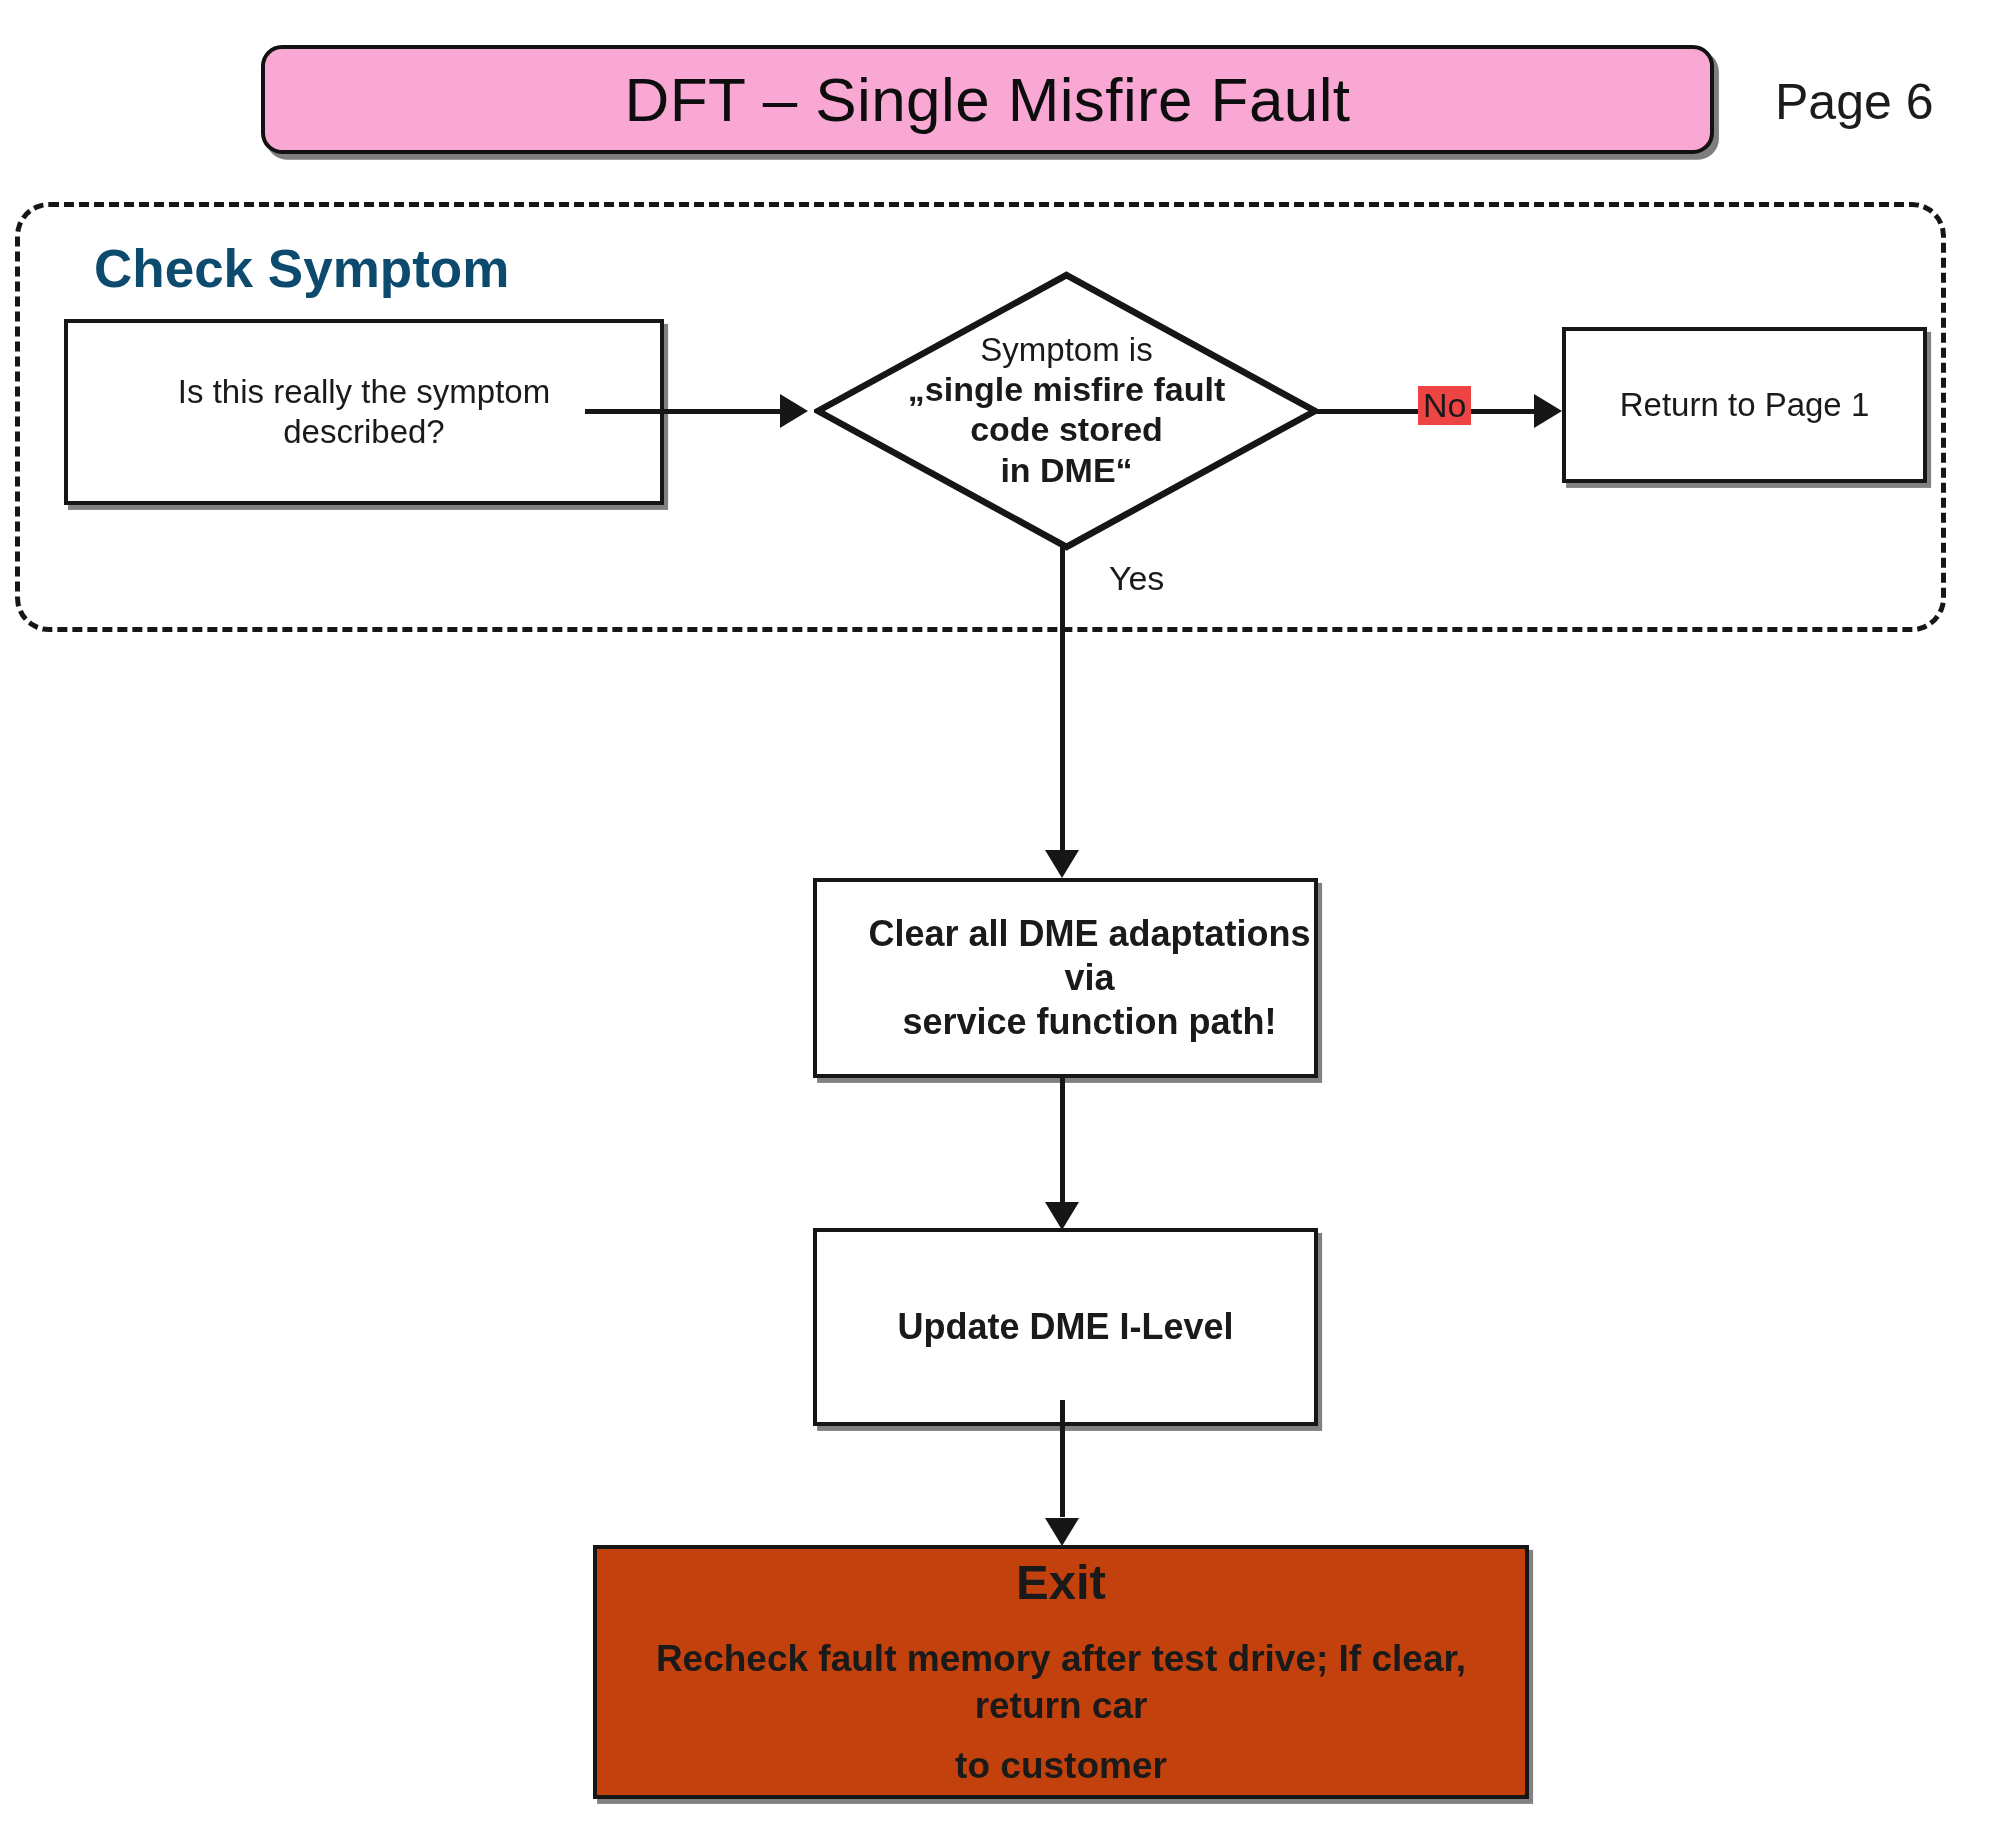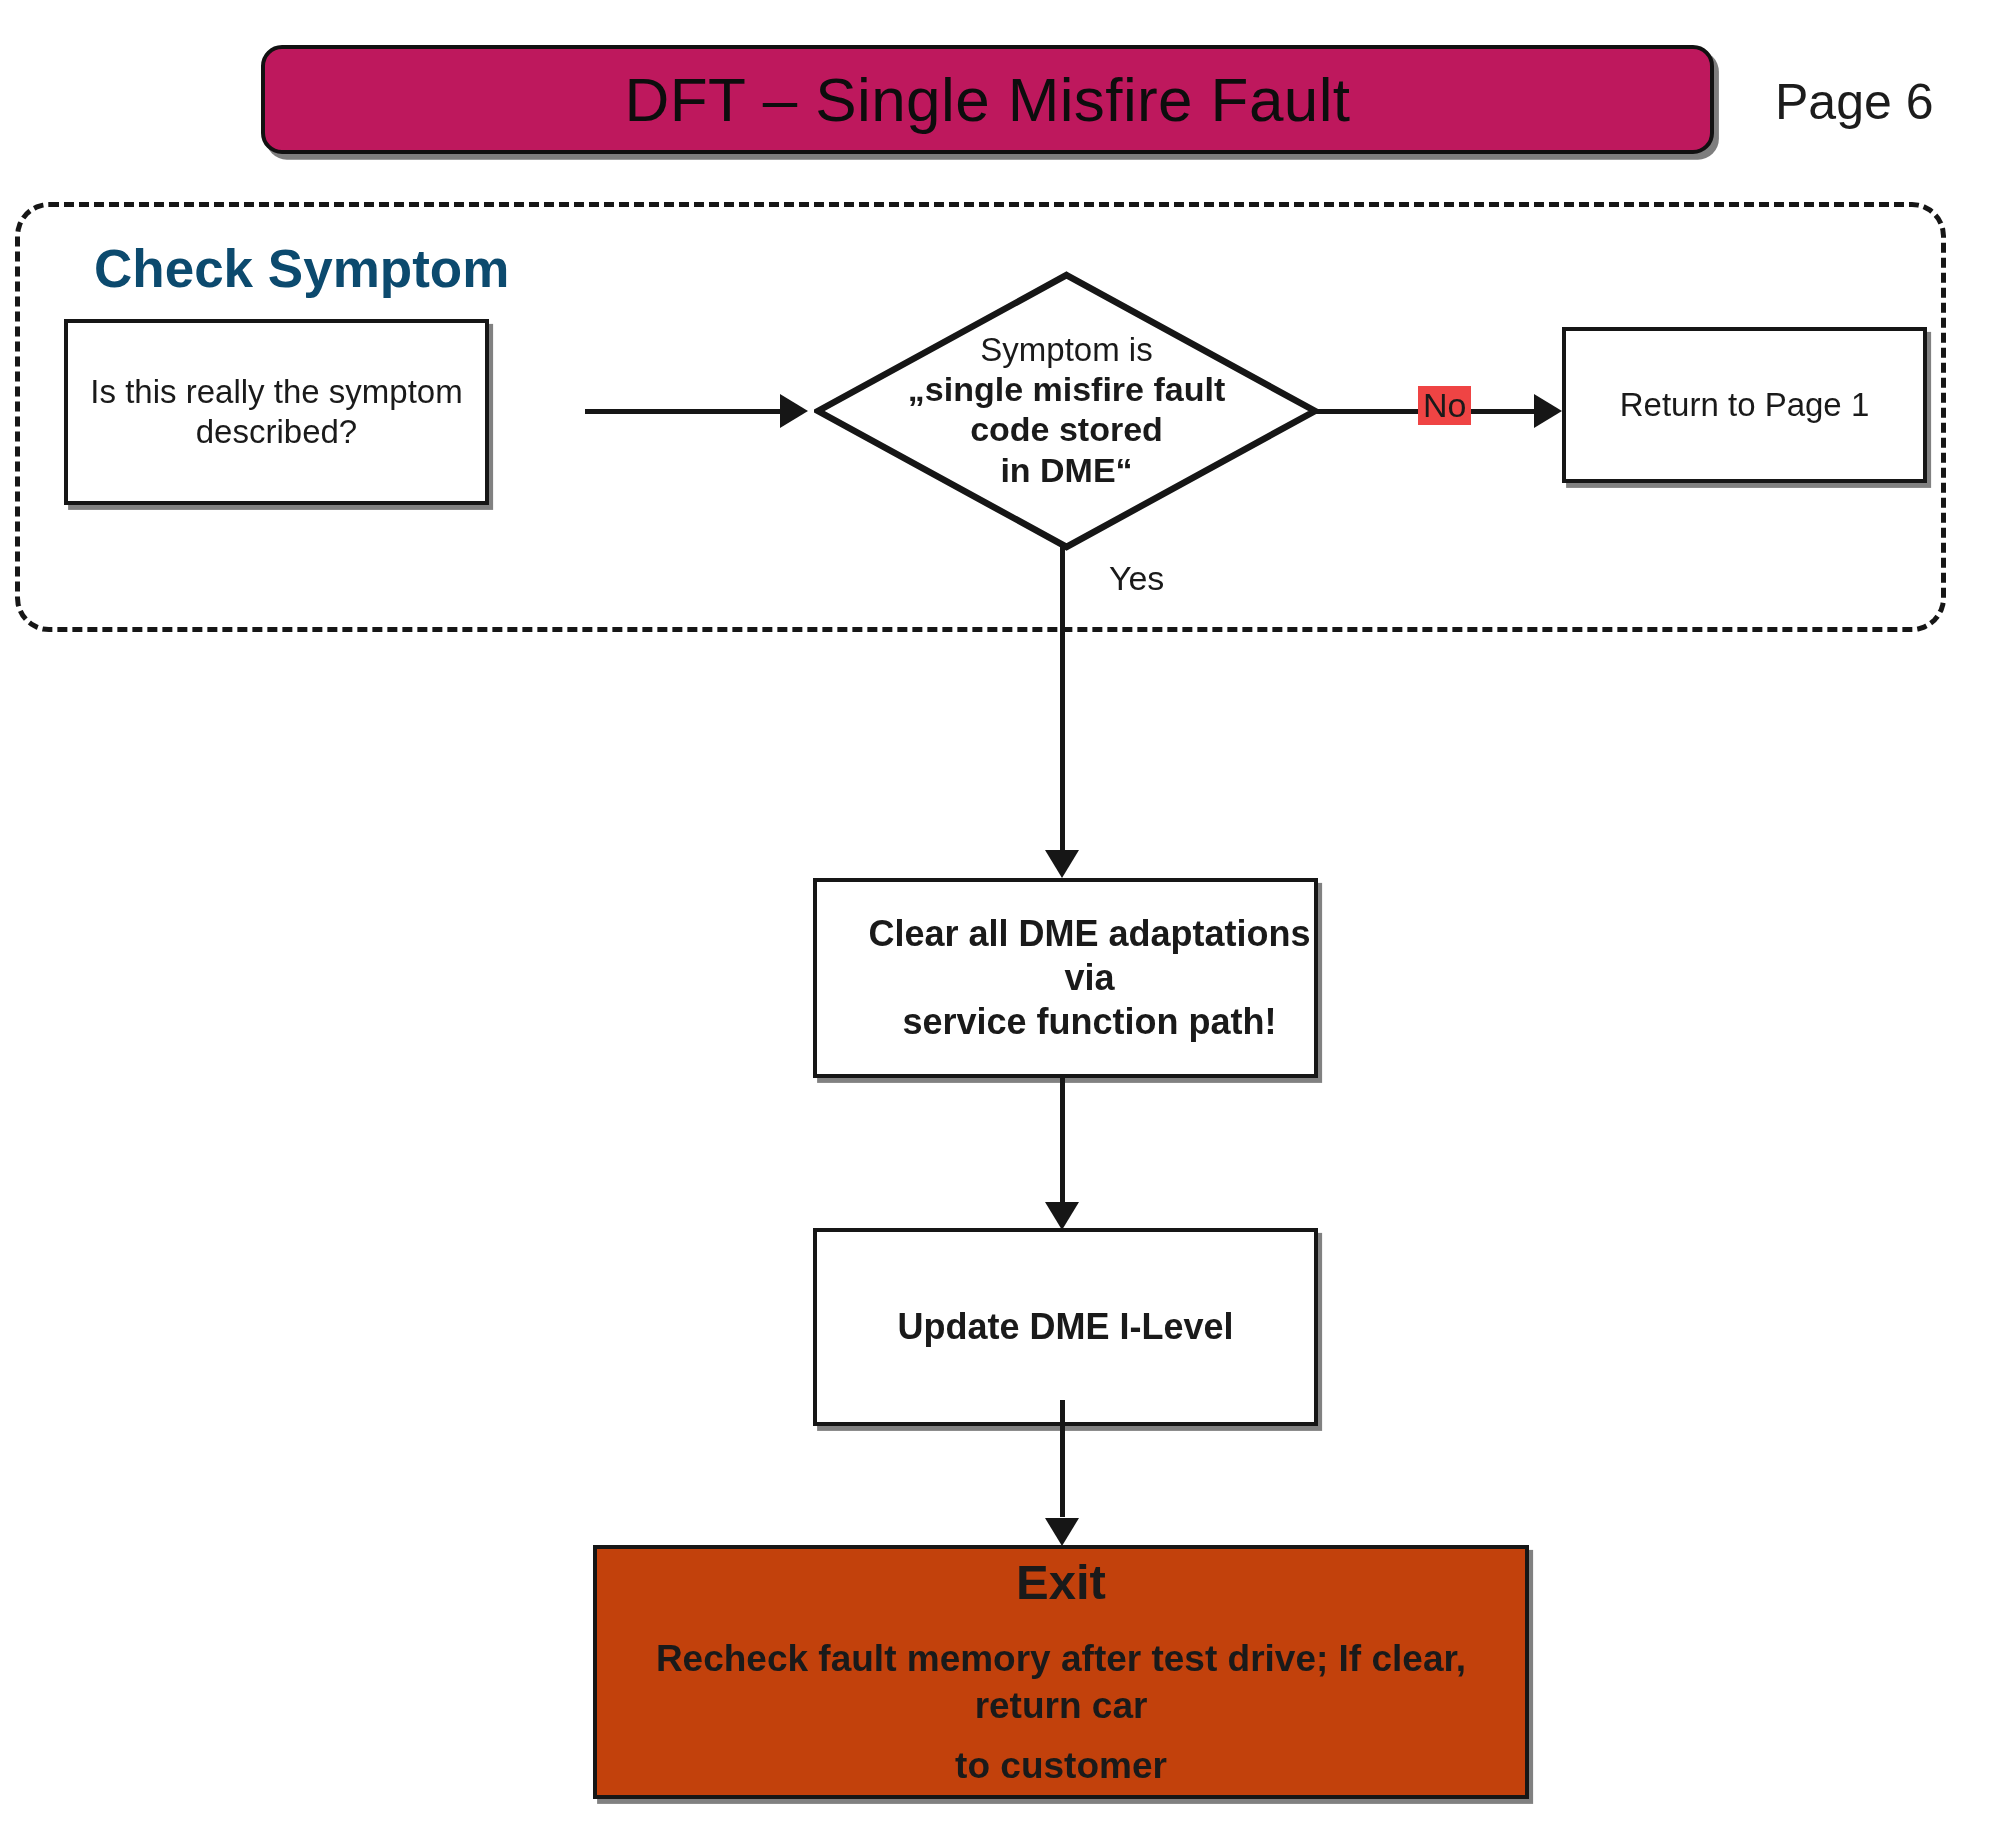--- a/index.html
+++ b/index.html
@@ -20,21 +20,21 @@
     overflow: hidden;
   }
 
   
   #title-banner {
     position: absolute;
     left: 261px;
     top: 45px;
     width: 1453px;
     height: 109px;
-    background: #be185d;
+    background: #f9a8d4;
     border: 4.1px solid #111111;
     border-radius: 21px;
     box-sizing: border-box;
     display: flex;
     align-items: center;
     justify-content: center;
     box-shadow: 4.9px 5.7px 0 rgba(20,20,20,0.55);
   }
   #title-banner-text {
     font-size: 62px;
@@ -91,21 +91,21 @@
   .proc-box .line {
     display: block;
     line-height: 1.22;
   }
   .regular { font-weight: 400; }
   .bold { font-weight: bold; }
 
   #box-symptom {
     left: 64px;
     top: 319px;
-    width: 425px;
+    width: 600px;
     height: 186px;
     font-size: 33px;
   }
   #box-return {
     left: 1562px;
     top: 327px;
     width: 365px;
     height: 156px;
     font-size: 33px;
   }

